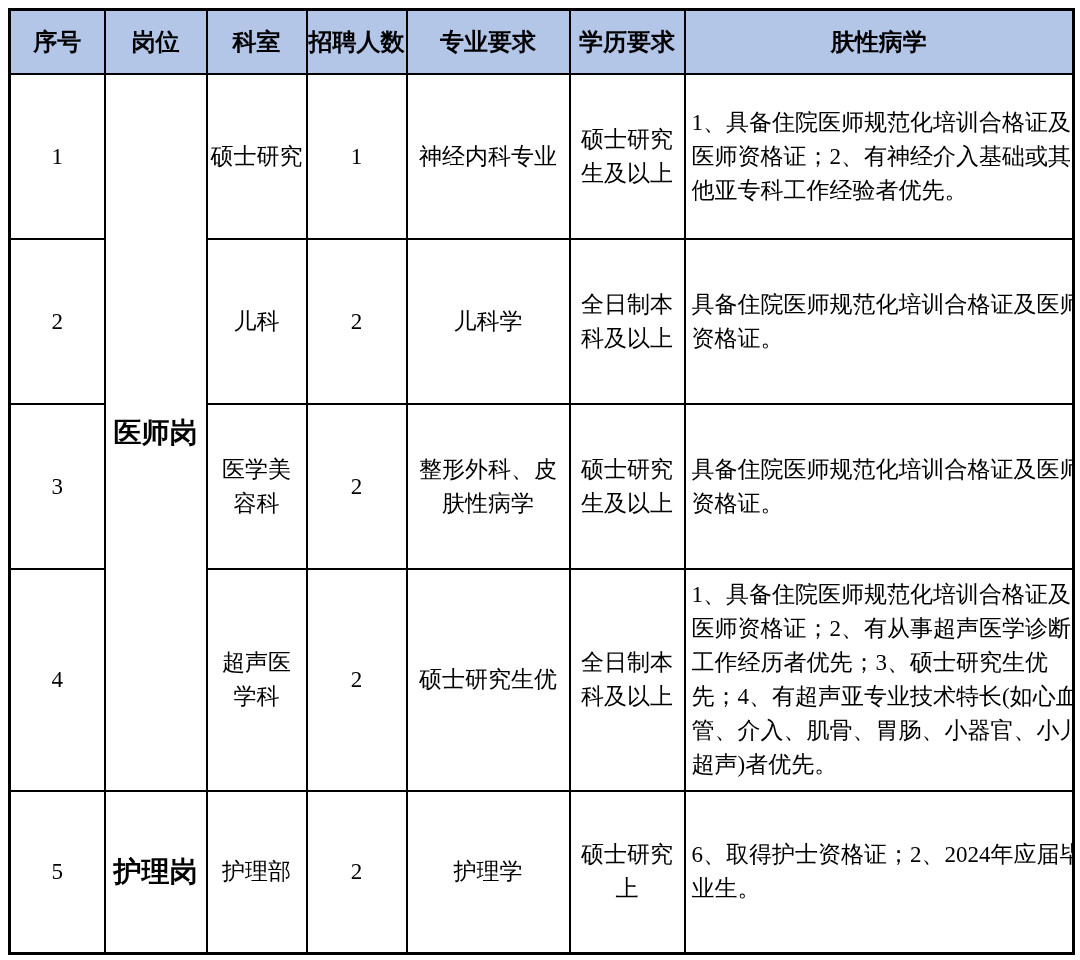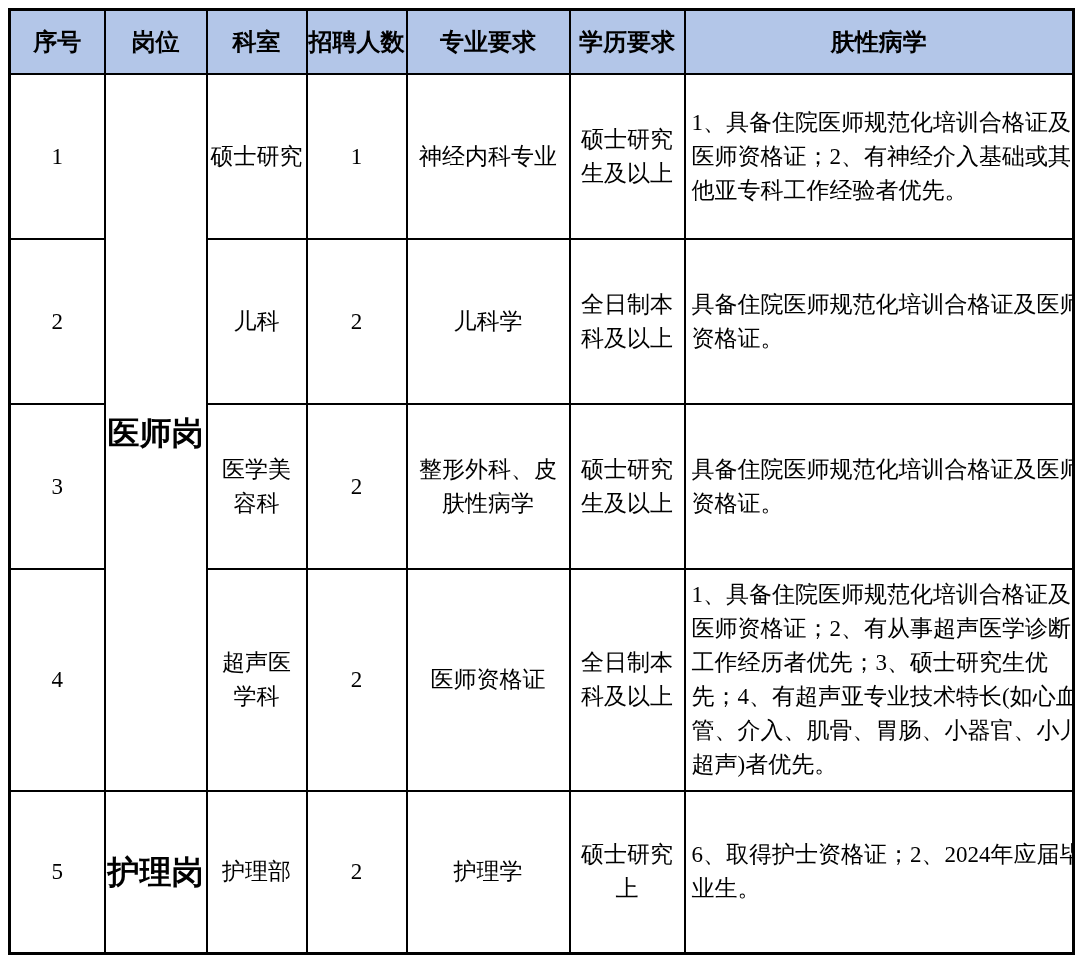--- a/index.html
+++ b/index.html
@@ -32,21 +32,21 @@
     font-weight: bold;
     font-size: 24px;
     height: 62px;
   }
   td.c-other {
     text-align: left;
     padding: 0 0 0 6px;
   }
   td.c-post {
     font-weight: bold;
-    font-size: 32px;
+    font-size: 28px;
   }
   tr.r-normal { height: 165px; }
   tr.r-tall   { height: 222px; }
   tr.r-last   { height: 162px; }
 </style>
 </head>
 <body>
 
 <div class="page">
   <table class="recruit">
@@ -103,21 +103,21 @@
         <td class="c-edu">硕士研究
 生及以上</td>
         <td class="c-other">具备住院医师规范化培训合格证及医师
 资格证。</td>
       </tr>
       <tr class="r-tall">
         <td class="c-seq">4</td>
         <td class="c-dept">超声医
 学科</td>
         <td class="c-count">2</td>
-        <td class="c-major">医师资格证</td>
+        <td class="c-major">硕士研究生优</td>
         <td class="c-edu">全日制本
 科及以上</td>
         <td class="c-other">1、具备住院医师规范化培训合格证及
 医师资格证；2、有从事超声医学诊断
 工作经历者优先；3、硕士研究生优
 先；4、有超声亚专业技术特长(如心血
 管、介入、肌骨、胃肠、小器官、小儿
 超声)者优先。</td>
       </tr>
       <tr class="r-last">

